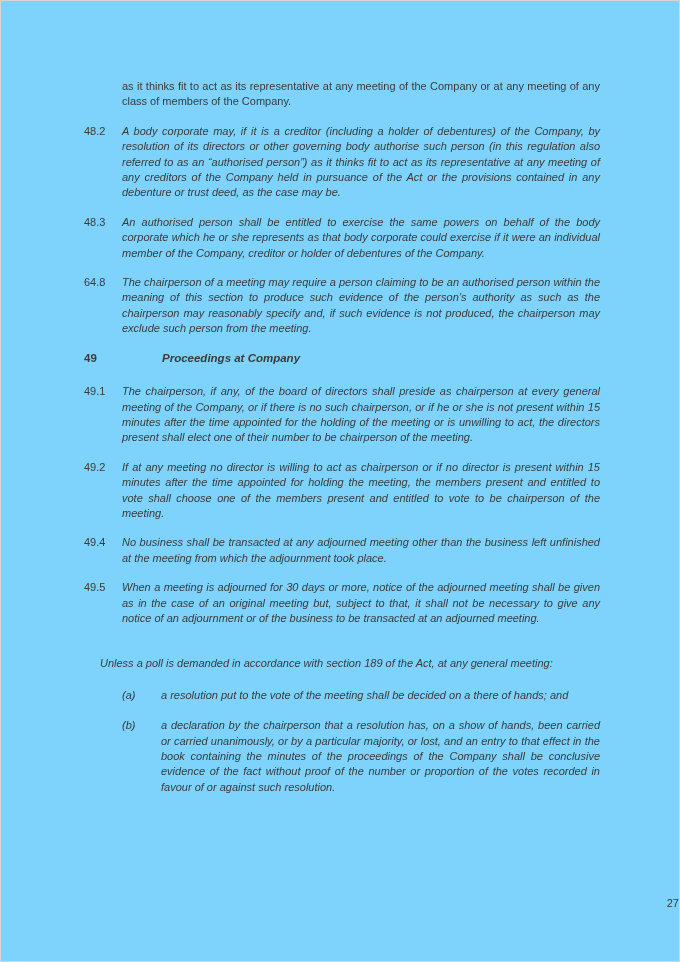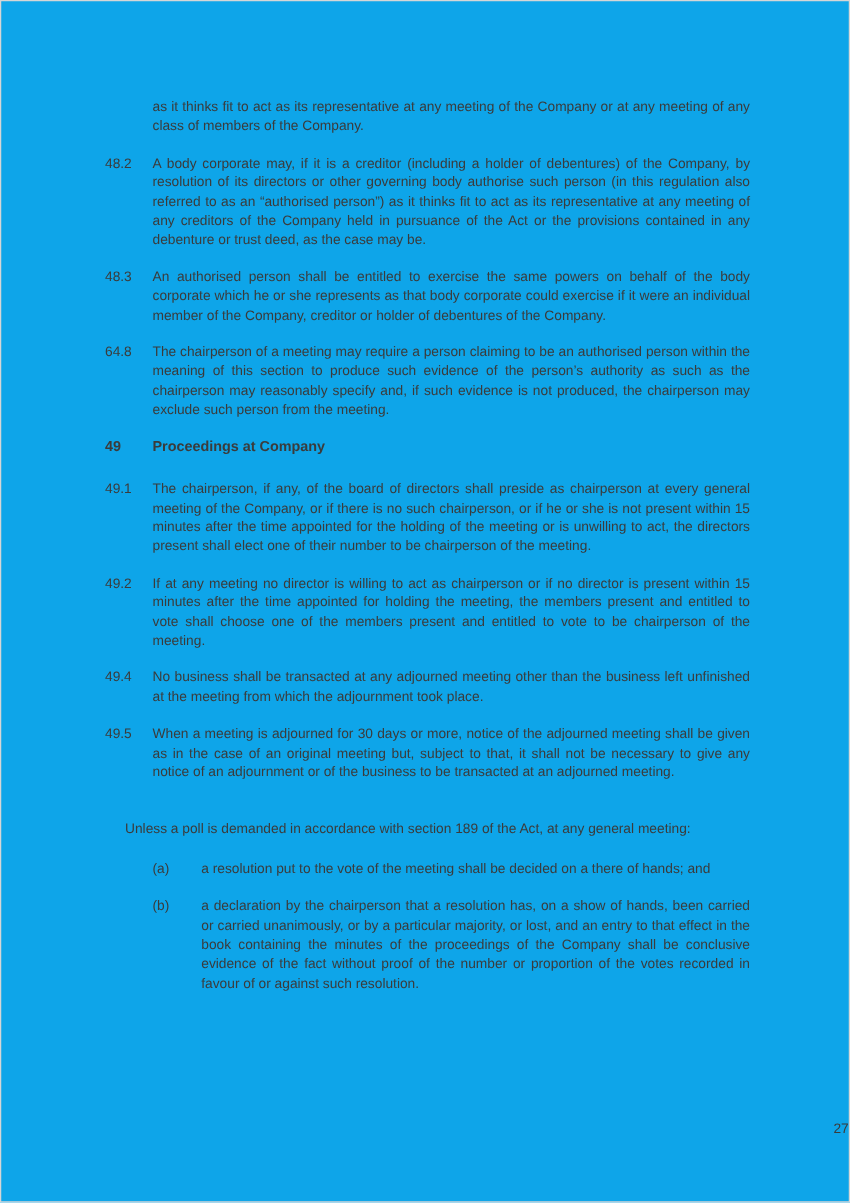--- a/index.html
+++ b/index.html
@@ -3,21 +3,21 @@
 <meta charset="utf-8">
 <style>
   html, body {
     margin: 0;
     padding: 0;
     background: #ffffff;
   }
   .page {
     width: 680px;
     height: 962px;
-    background: #0ea5e9;
+    background: #7dd3fc;
     border: 1px solid #d6d6d6;
     box-sizing: border-box;
     position: relative;
     font-family: "Liberation Sans", "DejaVu Sans", sans-serif;
     font-size: 11px;
     line-height: 15.4px;
     color: #3b3b3b;
   }
   .content {
     position: absolute;
@@ -33,26 +33,28 @@
     display: flex;
     margin-bottom: 14px;
   }
   .num {
     width: 38px;
     flex-shrink: 0;
   }
   .body {
     flex: 1;
     text-align: justify;
+    font-style: italic;
   }
   .heading {
     font-weight: bold;
     margin-top: 7px;
     margin-bottom: 18px;
     font-size: 11.5px;
+    gap: 40px;
   }
   .clause-text {
     margin: 16px;
     text-align: justify;
   }
   .sub {
     display: flex;
     margin: 15px 0 0 38px;
   }
   .sub-num {

